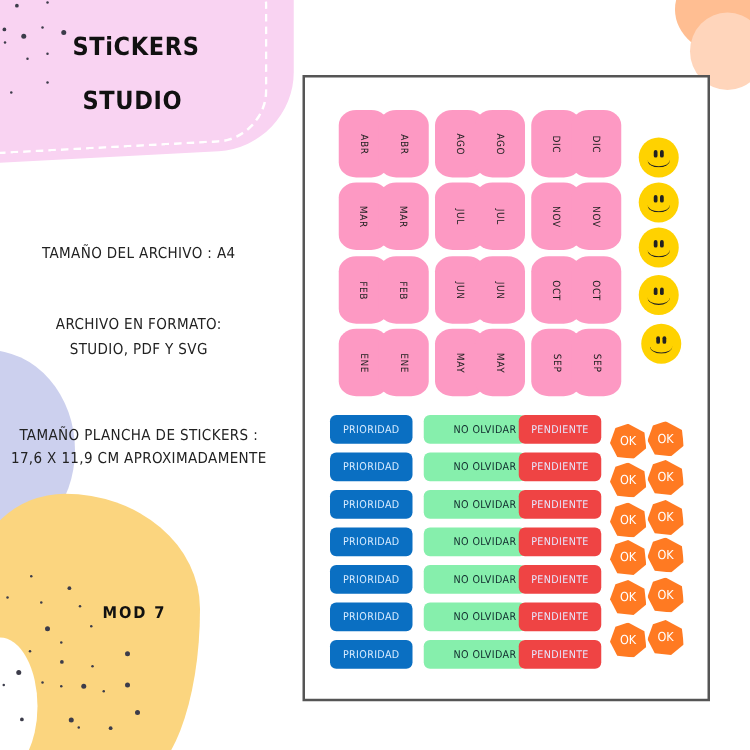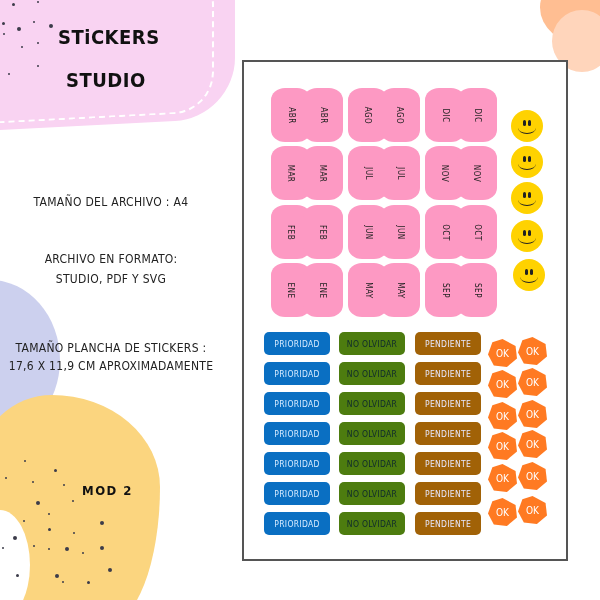--- a/index.html
+++ b/index.html
@@ -23,22 +23,22 @@
   .month .half.r{left:32px;}
   .month .txt{position:absolute;top:0;height:54px;width:36px;display:flex;align-items:center;justify-content:center;font-size:8px;color:#222;}
   .month .txt span{display:inline-block;transform:rotate(90deg);white-space:nowrap;letter-spacing:0.5px;}
   .month .txt.l{left:2px;} .month .txt.r{left:34px;}
   .smiley{position:absolute;width:32px;height:32px;border-radius:50%;background:#ffd200;}
   .smiley .eye{position:absolute;top:10px;width:3px;height:6px;background:#222;border-radius:2px;}
   .smiley .eye.l{left:12px;} .smiley .eye.r{left:17px;}
   .smiley .mouth{position:absolute;left:7px;top:12px;width:18px;height:11px;border-bottom:1.5px solid #222;border-radius:0 0 50% 50%;}
   .label{position:absolute;width:66px;height:23px;border-radius:5px;font-size:8.5px;display:flex;align-items:center;justify-content:center;letter-spacing:0.3px;}
   .label.prio{background:#0a6fc2;color:#d8ecff;}
-  .label.nolv{background:#4d7c0f;color:#0f2a2c;}
-  .label.pend{background:#a16207;color:#e6e8ff;}
+  .label.nolv{background:#86efac;color:#0f2a2c;padding-left:16px;}
+  .label.pend{background:#ef4444;color:#e6e8ff;}
   .ok{position:absolute;width:29px;height:28px;background:#ff7a22;color:#fff;font-size:10px;display:flex;align-items:center;justify-content:center;clip-path:polygon(50% 0,95% 25%,100% 70%,65% 100%,20% 95%,0 55%,15% 12%);}
 </style>
 </head>
 <body>
 
 <div class="abs blob-pink"></div>
 <div class="abs dash"></div>
 <div class="abs blob-lav"></div>
 <div class="abs blob-yellow"></div>
 <div class="abs blob-white"></div>
@@ -84,21 +84,21 @@
   </div>
 
 <div class="abs title" style="left:58px;top:25px;">STiCKERS</div>
 <div class="abs title" style="left:66px;top:68px;">STUDIO</div>
 
 <div class="abs info" style="top:193px;">TAMAÑO DEL ARCHIVO : A4</div>
 <div class="abs info" style="top:250px;">ARCHIVO EN FORMATO:</div>
 <div class="abs info" style="top:270px;">STUDIO, PDF Y SVG</div>
 <div class="abs info" style="top:339px;">TAMAÑO PLANCHA DE STICKERS :</div>
 <div class="abs info" style="top:357px;">17,6 X 11,9 CM APROXIMADAMENTE</div>
-<div class="abs mod">MOD 2</div>
+<div class="abs mod">MOD 7</div>
 
 <div class="abs sheet"></div>
 <div id="stickers">
     <div class="month" style="left: 271px; top: 88px;">
       <div class="half l"></div>
       <div class="half r"></div>
       <div class="txt l">
         <span>ABR</span>
       </div>
       <div class="txt r">

